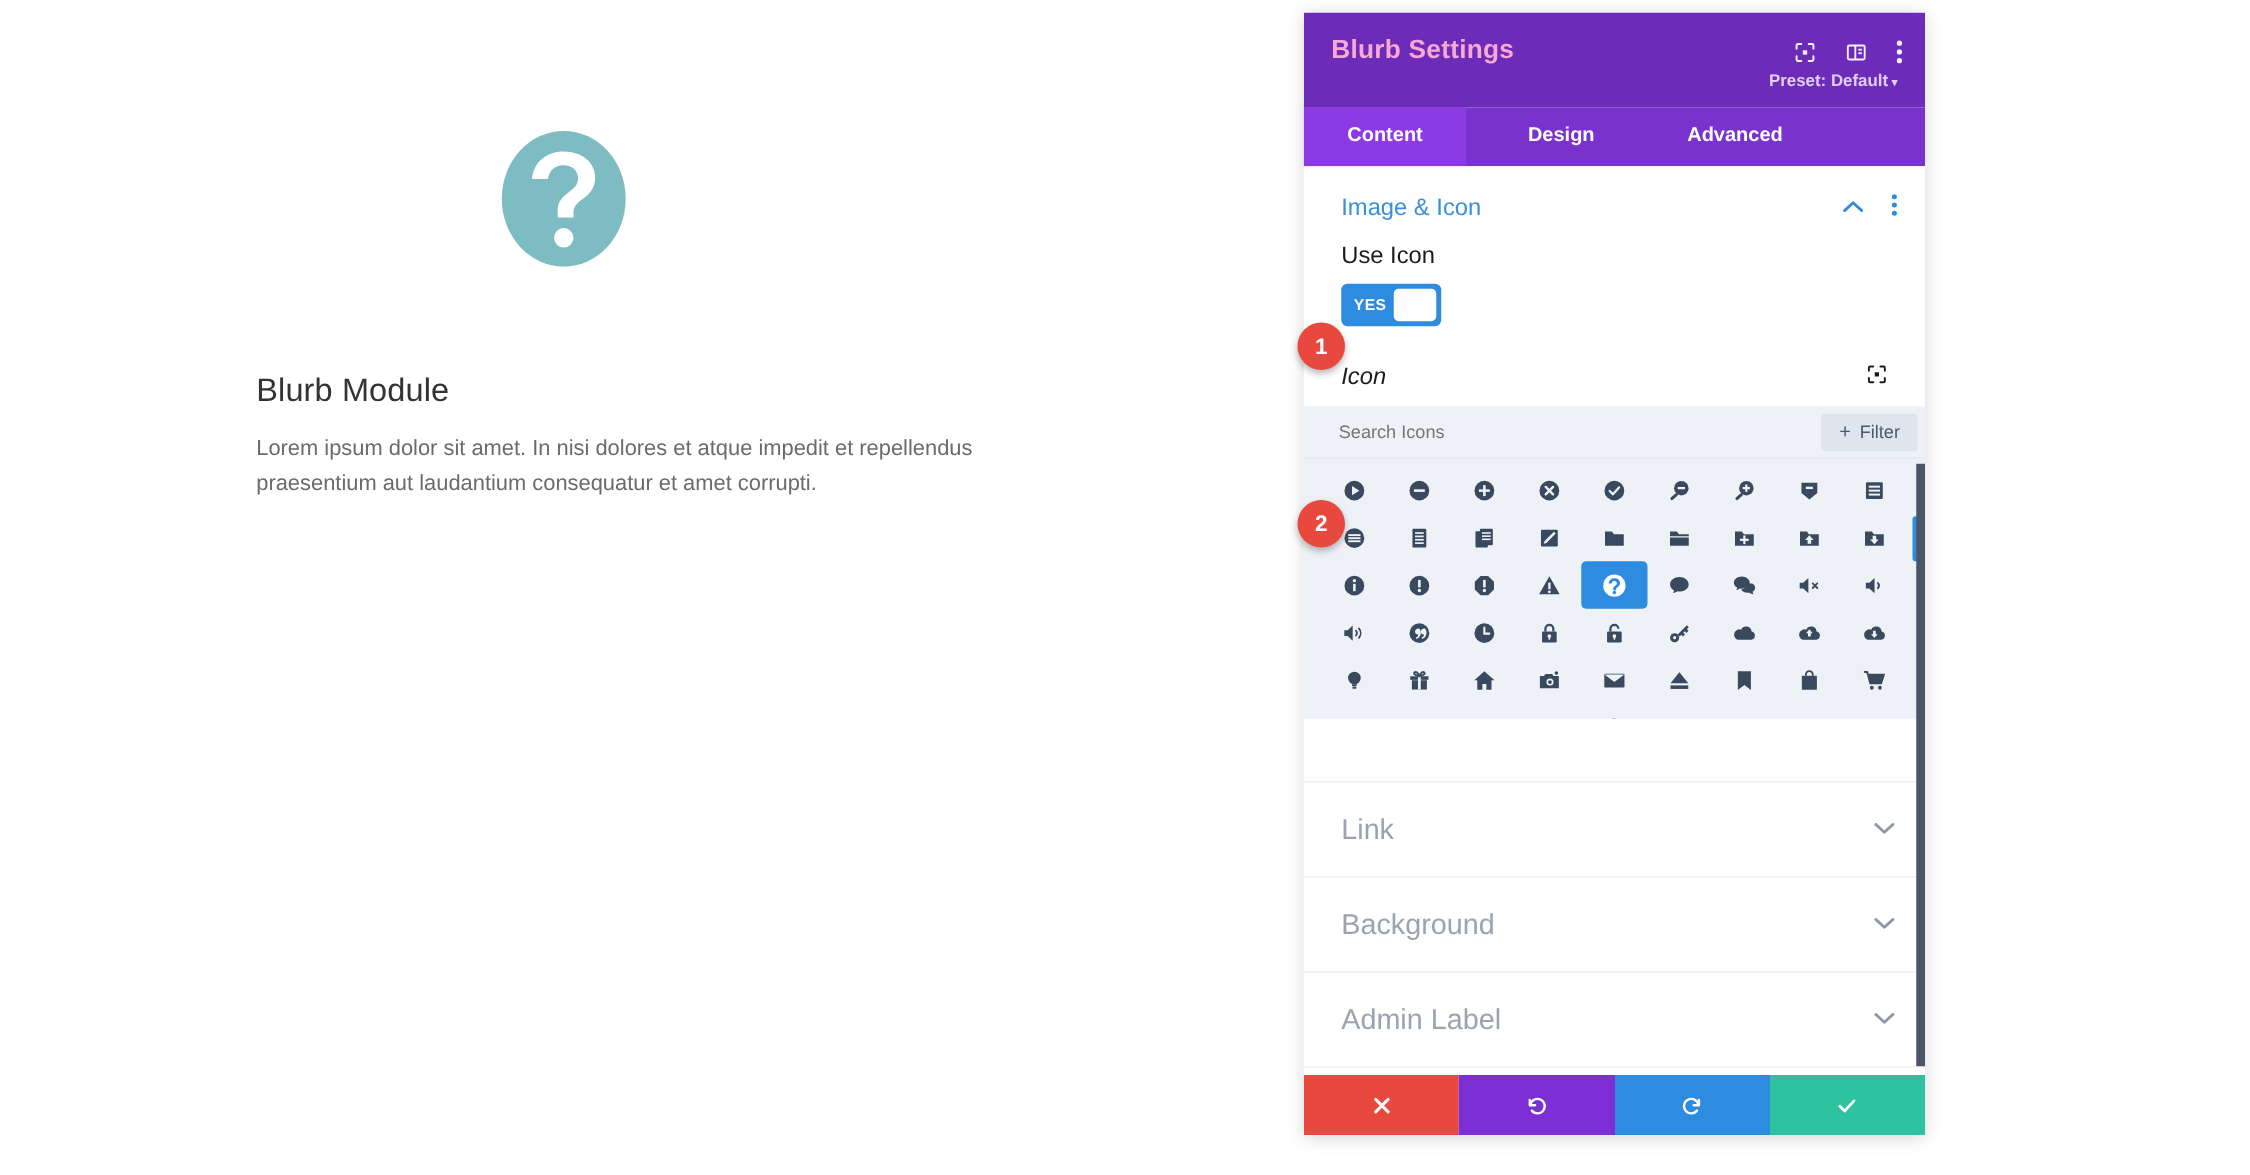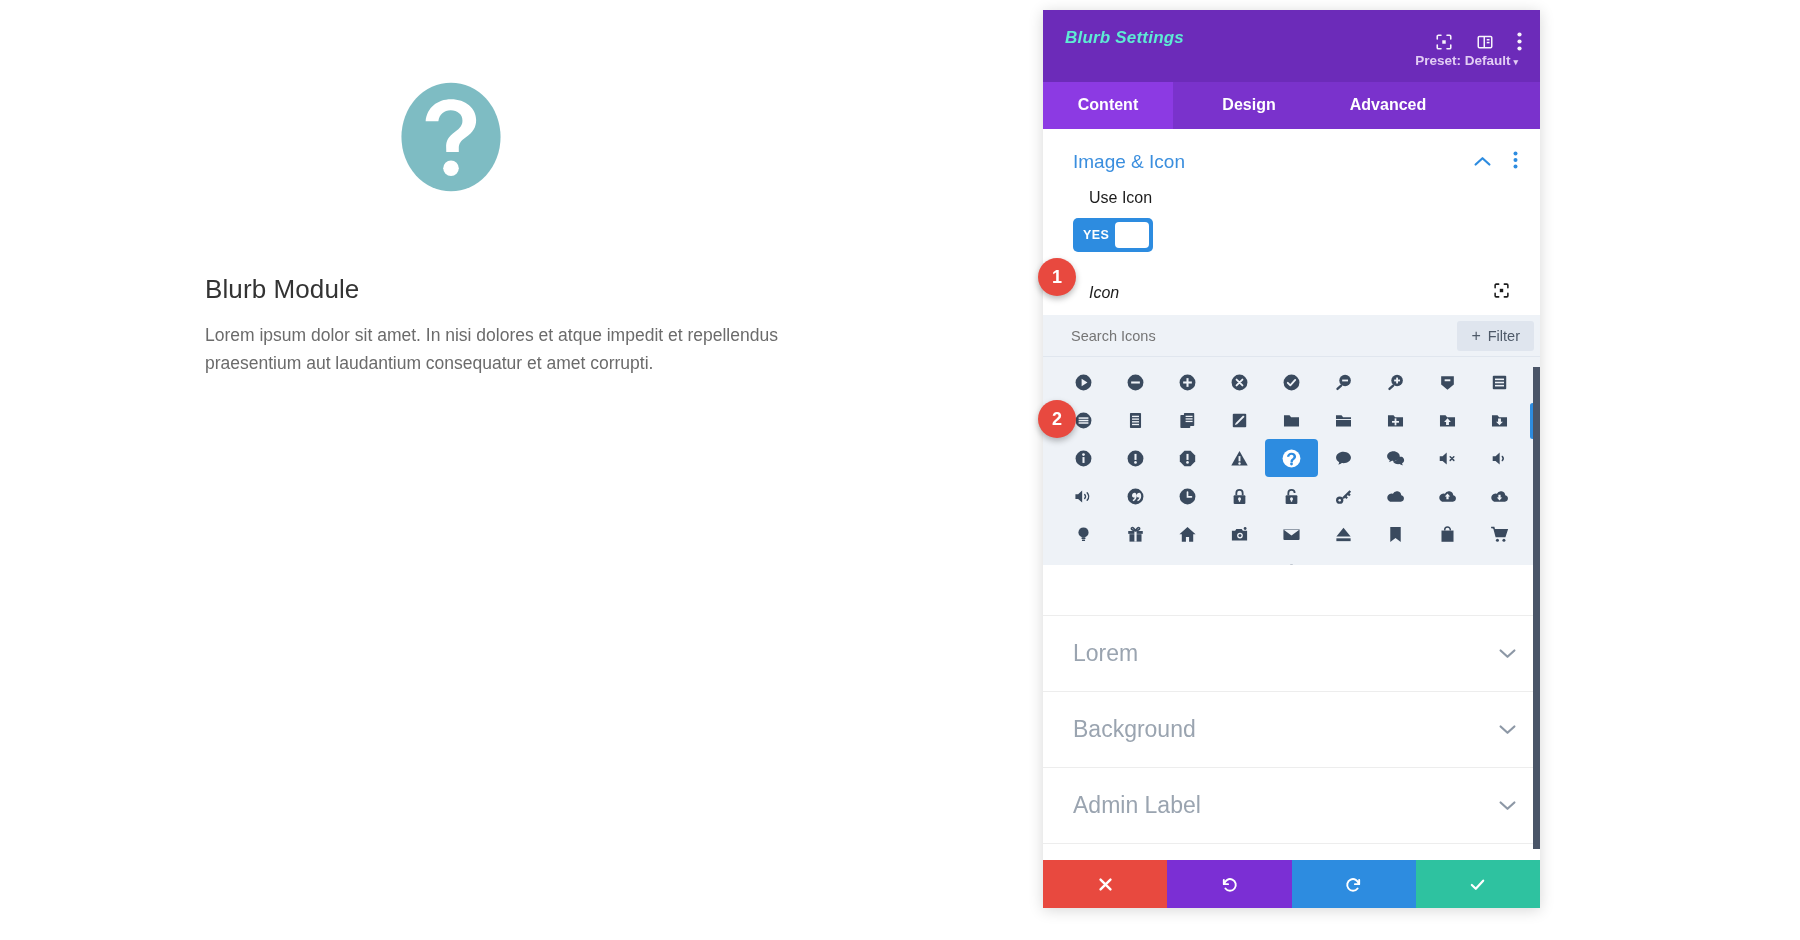--- a/index.html
+++ b/index.html
@@ -5,21 +5,21 @@
   * { box-sizing: border-box; margin: 0; padding: 0; }
   html, body {
     width: 1800px; height: 940px;
     background: #ffffff;
     font-family: "Liberation Sans", sans-serif;
     overflow: hidden;
   }
   #root { position: relative; width: 1800px; height: 940px; }
 
   
-  .blurb { position: absolute; left: 205px; top: 78px; width: 640px; }
+  .blurb { position: absolute; left: 205px; top: 100px; width: 640px; }
   .blurb-icon-wrap { text-align: center; width: 312px; margin: 0 auto 0 90px; }
   .blurb-icon {
     display: inline-block; width: 118px; height: 118px;
     color: #7ebcc3; line-height: 1;
   }
   .blurb-icon svg { width: 118px; height: 118px; display: block; }
   .blurb-title {
     margin-top: 74px;
     font-size: 26px; font-weight: 400; color: #333333;
     letter-spacing: .1px;
@@ -38,21 +38,21 @@
     box-shadow: 0 2px 14px rgba(0,0,0,.16);
     display: flex; flex-direction: column;
     overflow: hidden;
   }
   .panel-header {
     background: #6d2ab9; background: #6c2bb9;
     padding: 18px 22px 14px 22px;
     position: relative;
   }
   .panel-header .title {
-    color: #5eead4; font-size: 17px; font-weight: 700; letter-spacing: .2px; font-style: italic;
+    color: #f9a8d4; font-size: 21px; font-weight: 700; letter-spacing: .2px;
   }
   .panel-header .preset {
     color: #e2cdf4; font-size: 13.5px; font-weight: 700; margin-top: 5px; text-align: right;
   }
   .panel-header .preset .caret { font-size: 9px; margin-left: 3px; }
   .header-icons {
     position: absolute; right: 18px; top: 22px;
     display: flex; align-items: center; gap: 23px;
   }
   .hicon { color: #ffffff; opacity: .95; cursor: pointer; display: block; }
@@ -71,21 +71,21 @@
     flex: 1; position: relative; background: #ffffff; overflow: hidden;
   }
   .section-head {
     display: flex; align-items: center;
     padding: 22px 22px 16px 30px;
   }
   .section-title { font-size: 19px; color: #3a8ede; font-weight: 400; flex: 1; }
   .section-head .sicon { color: #2d8ce0; margin-left: 22px; cursor: pointer; }
 
   .field { padding: 0 30px; }
-  .field-label { font-size: 16px; color: #1c1c1c; font-weight: 400; margin-left: 16px; }
+  .field-label { font-size: 19px; color: #1c1c1c; font-weight: 400; }
   .toggle {
     margin-top: 11px; width: 80px; height: 34px;
     background: #2d8ce0; border-radius: 5px;
     display: flex; align-items: center; cursor: pointer;
   }
   .toggle .tlabel {
     color: #ffffff; font-size: 12.5px; font-weight: 700;
     padding-left: 10px; letter-spacing: .4px;
   }
   .toggle .knob {
@@ -631,21 +631,21 @@
                 <rect x="9.8" y="12.8" width="4.4" height="2.2"></rect>
               </svg>
             </div>
         </div>
 
         <div class="grid-scroll"></div>
       </div>
 
       <div class="accordion" style="margin-top:50px;">
         <div class="acc-row">
-          <div class="acc-label">Lorem</div>
+          <div class="acc-label">Link</div>
           <span class="chev">
             <svg width="17" height="11" viewBox="0 0 17 11" fill="none" stroke="currentColor" stroke-width="2.2" stroke-linecap="round" stroke-linejoin="round">
                 <polyline points="1.6,2.5 8.5,8.8 15.4,2.5"></polyline>
               </svg>
           </span>
         </div>
         <div class="acc-row">
           <div class="acc-label">Background</div>
           <span class="chev">
             <svg width="17" height="11" viewBox="0 0 17 11" fill="none" stroke="currentColor" stroke-width="2.2" stroke-linecap="round" stroke-linejoin="round">

